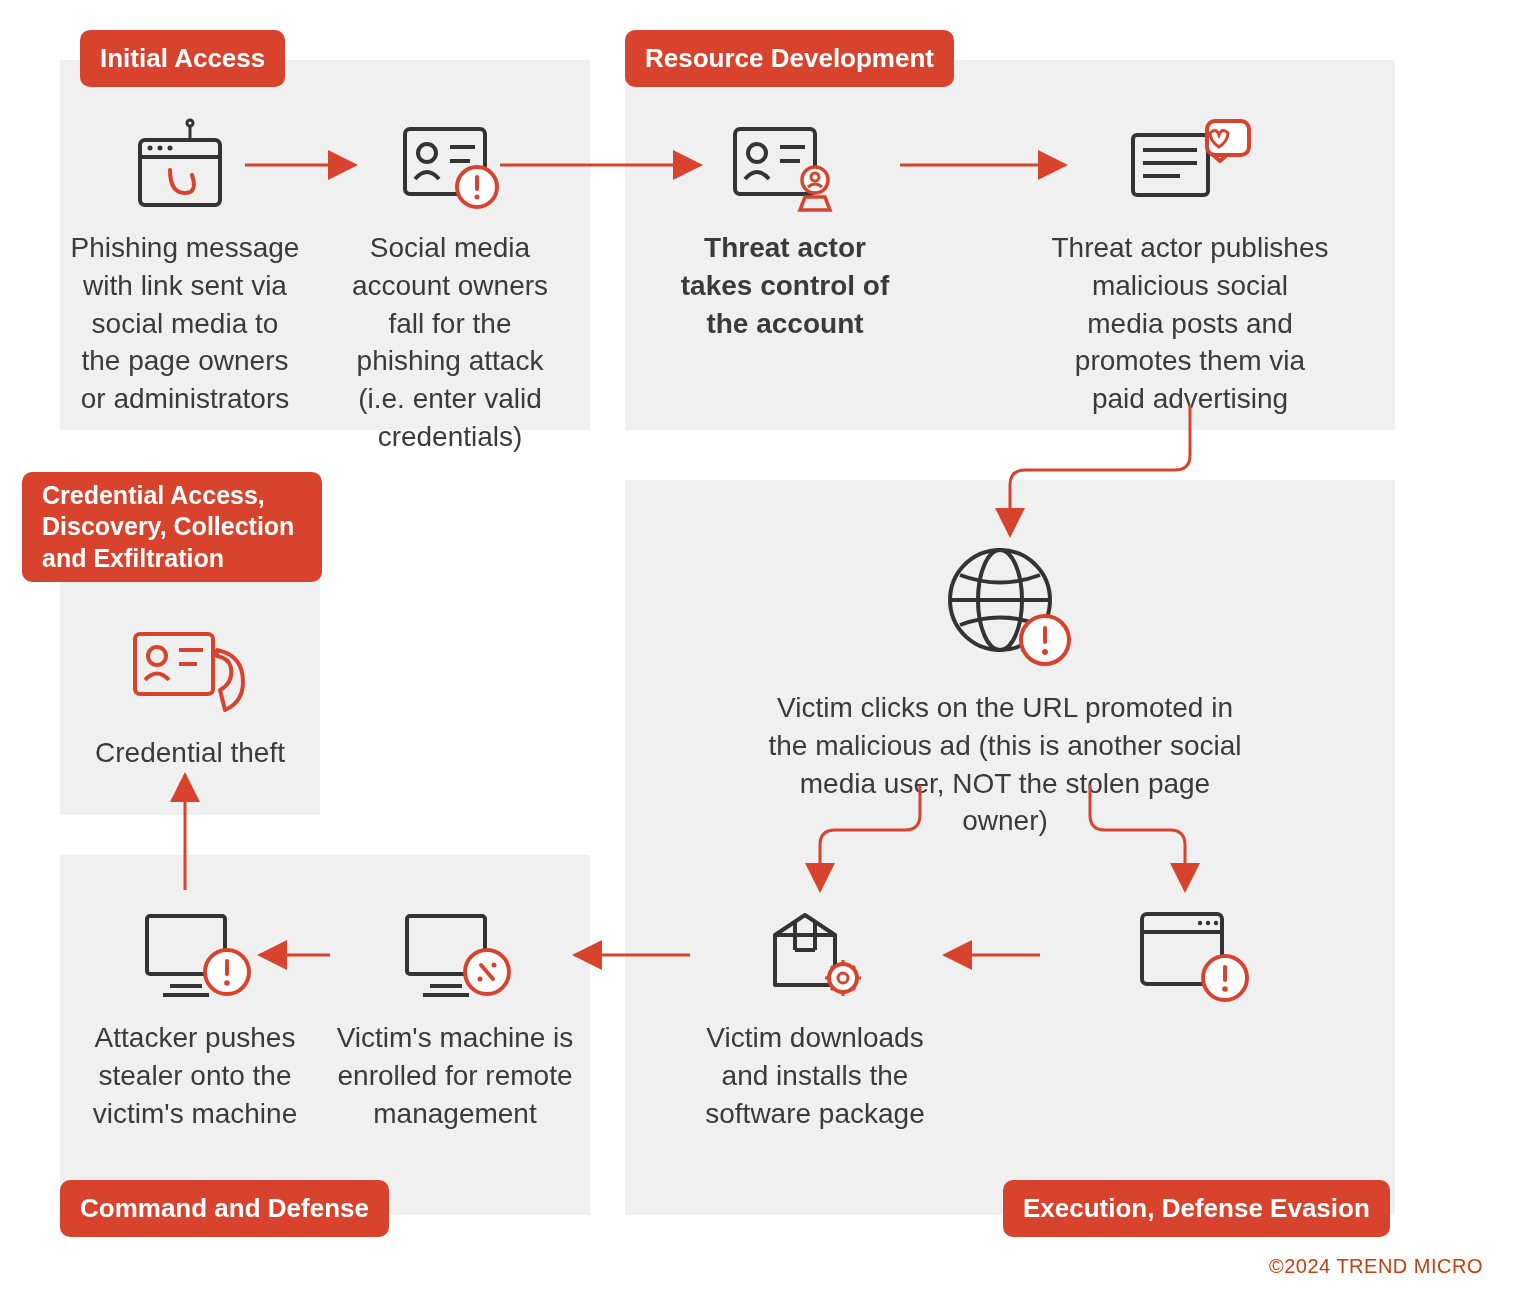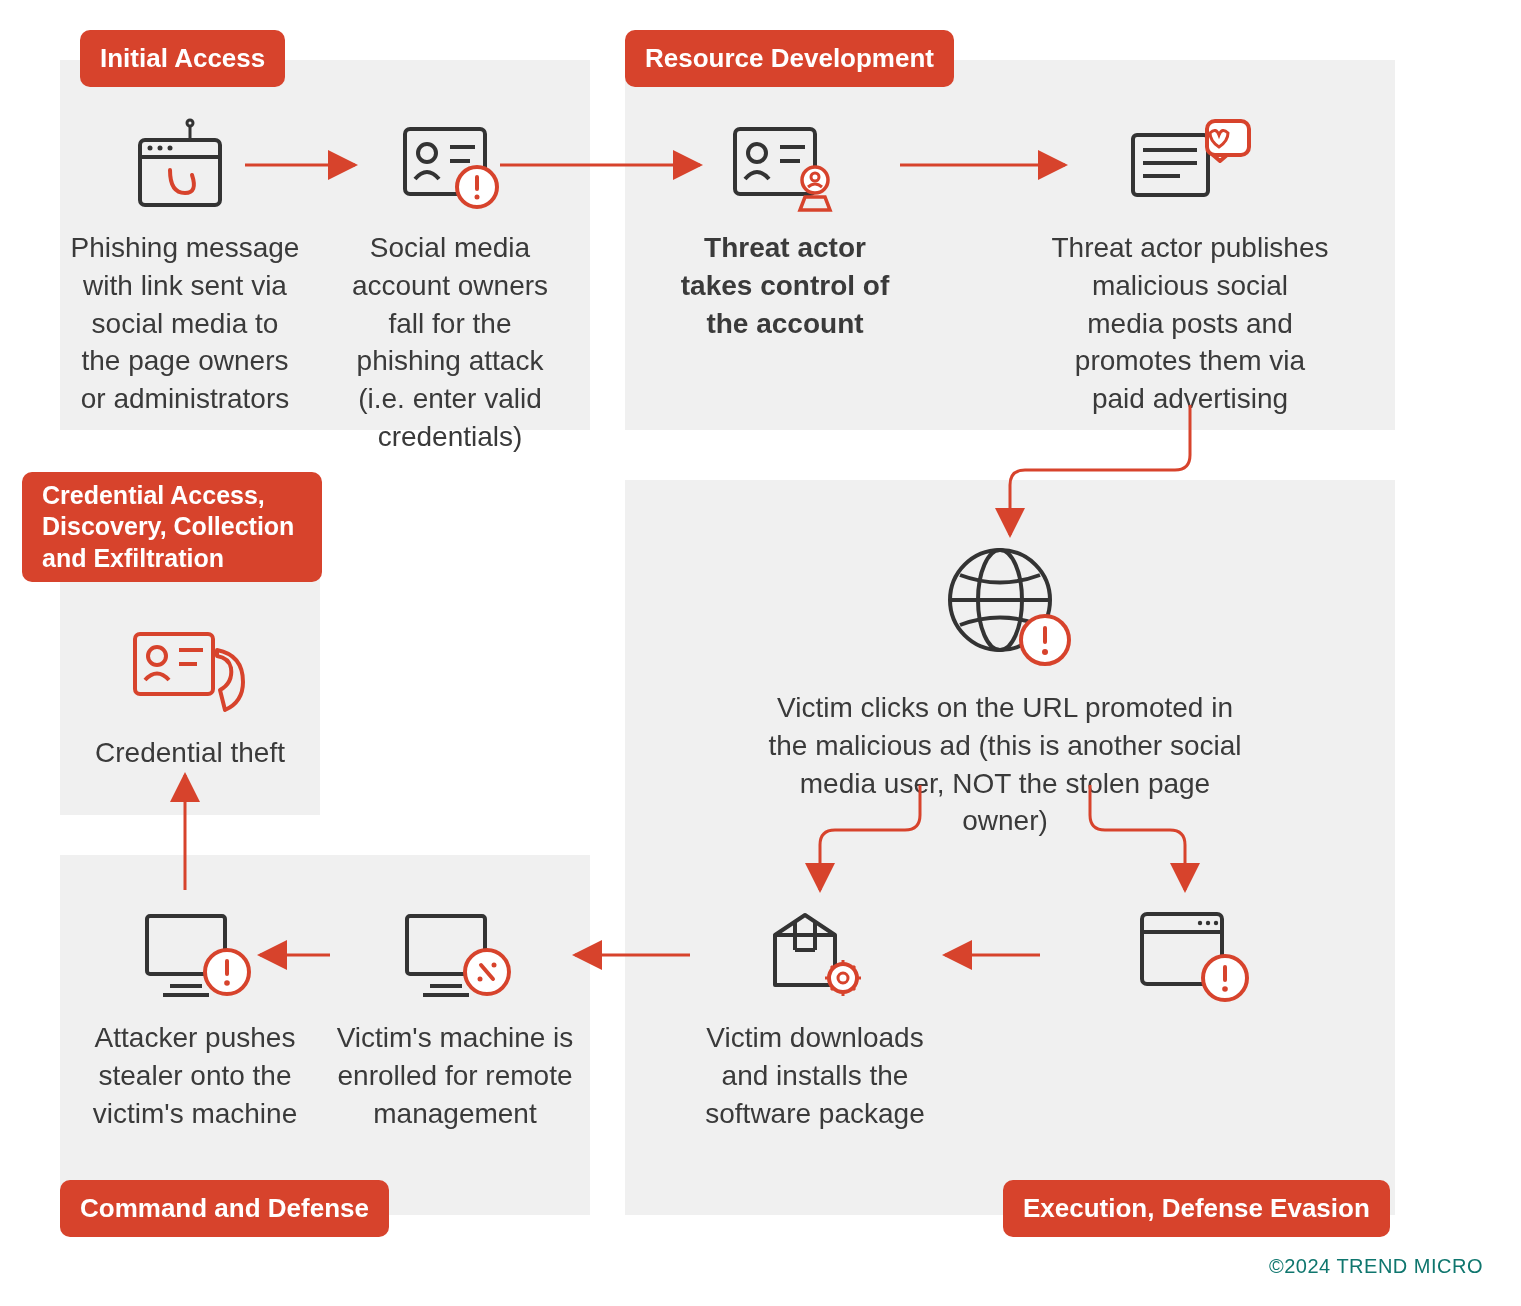--- a/index.html
+++ b/index.html
@@ -30,21 +30,21 @@
     text-align: center;
     font-size: 28px;
     line-height: 1.35;
     color: #3a3a3a;
   }
   .copyright {
     position: absolute;
     right: 38px;
     bottom: 28px;
     font-size: 20px;
-    color: #0f766e;
+    color: #c2410c;
     letter-spacing: .5px;
   }
   svg.arrows {
     position: absolute;
     left: 0; top: 0;
     width: 1521px;
     height: 1306px;
     pointer-events: none;
   }
   .icon-slot {

